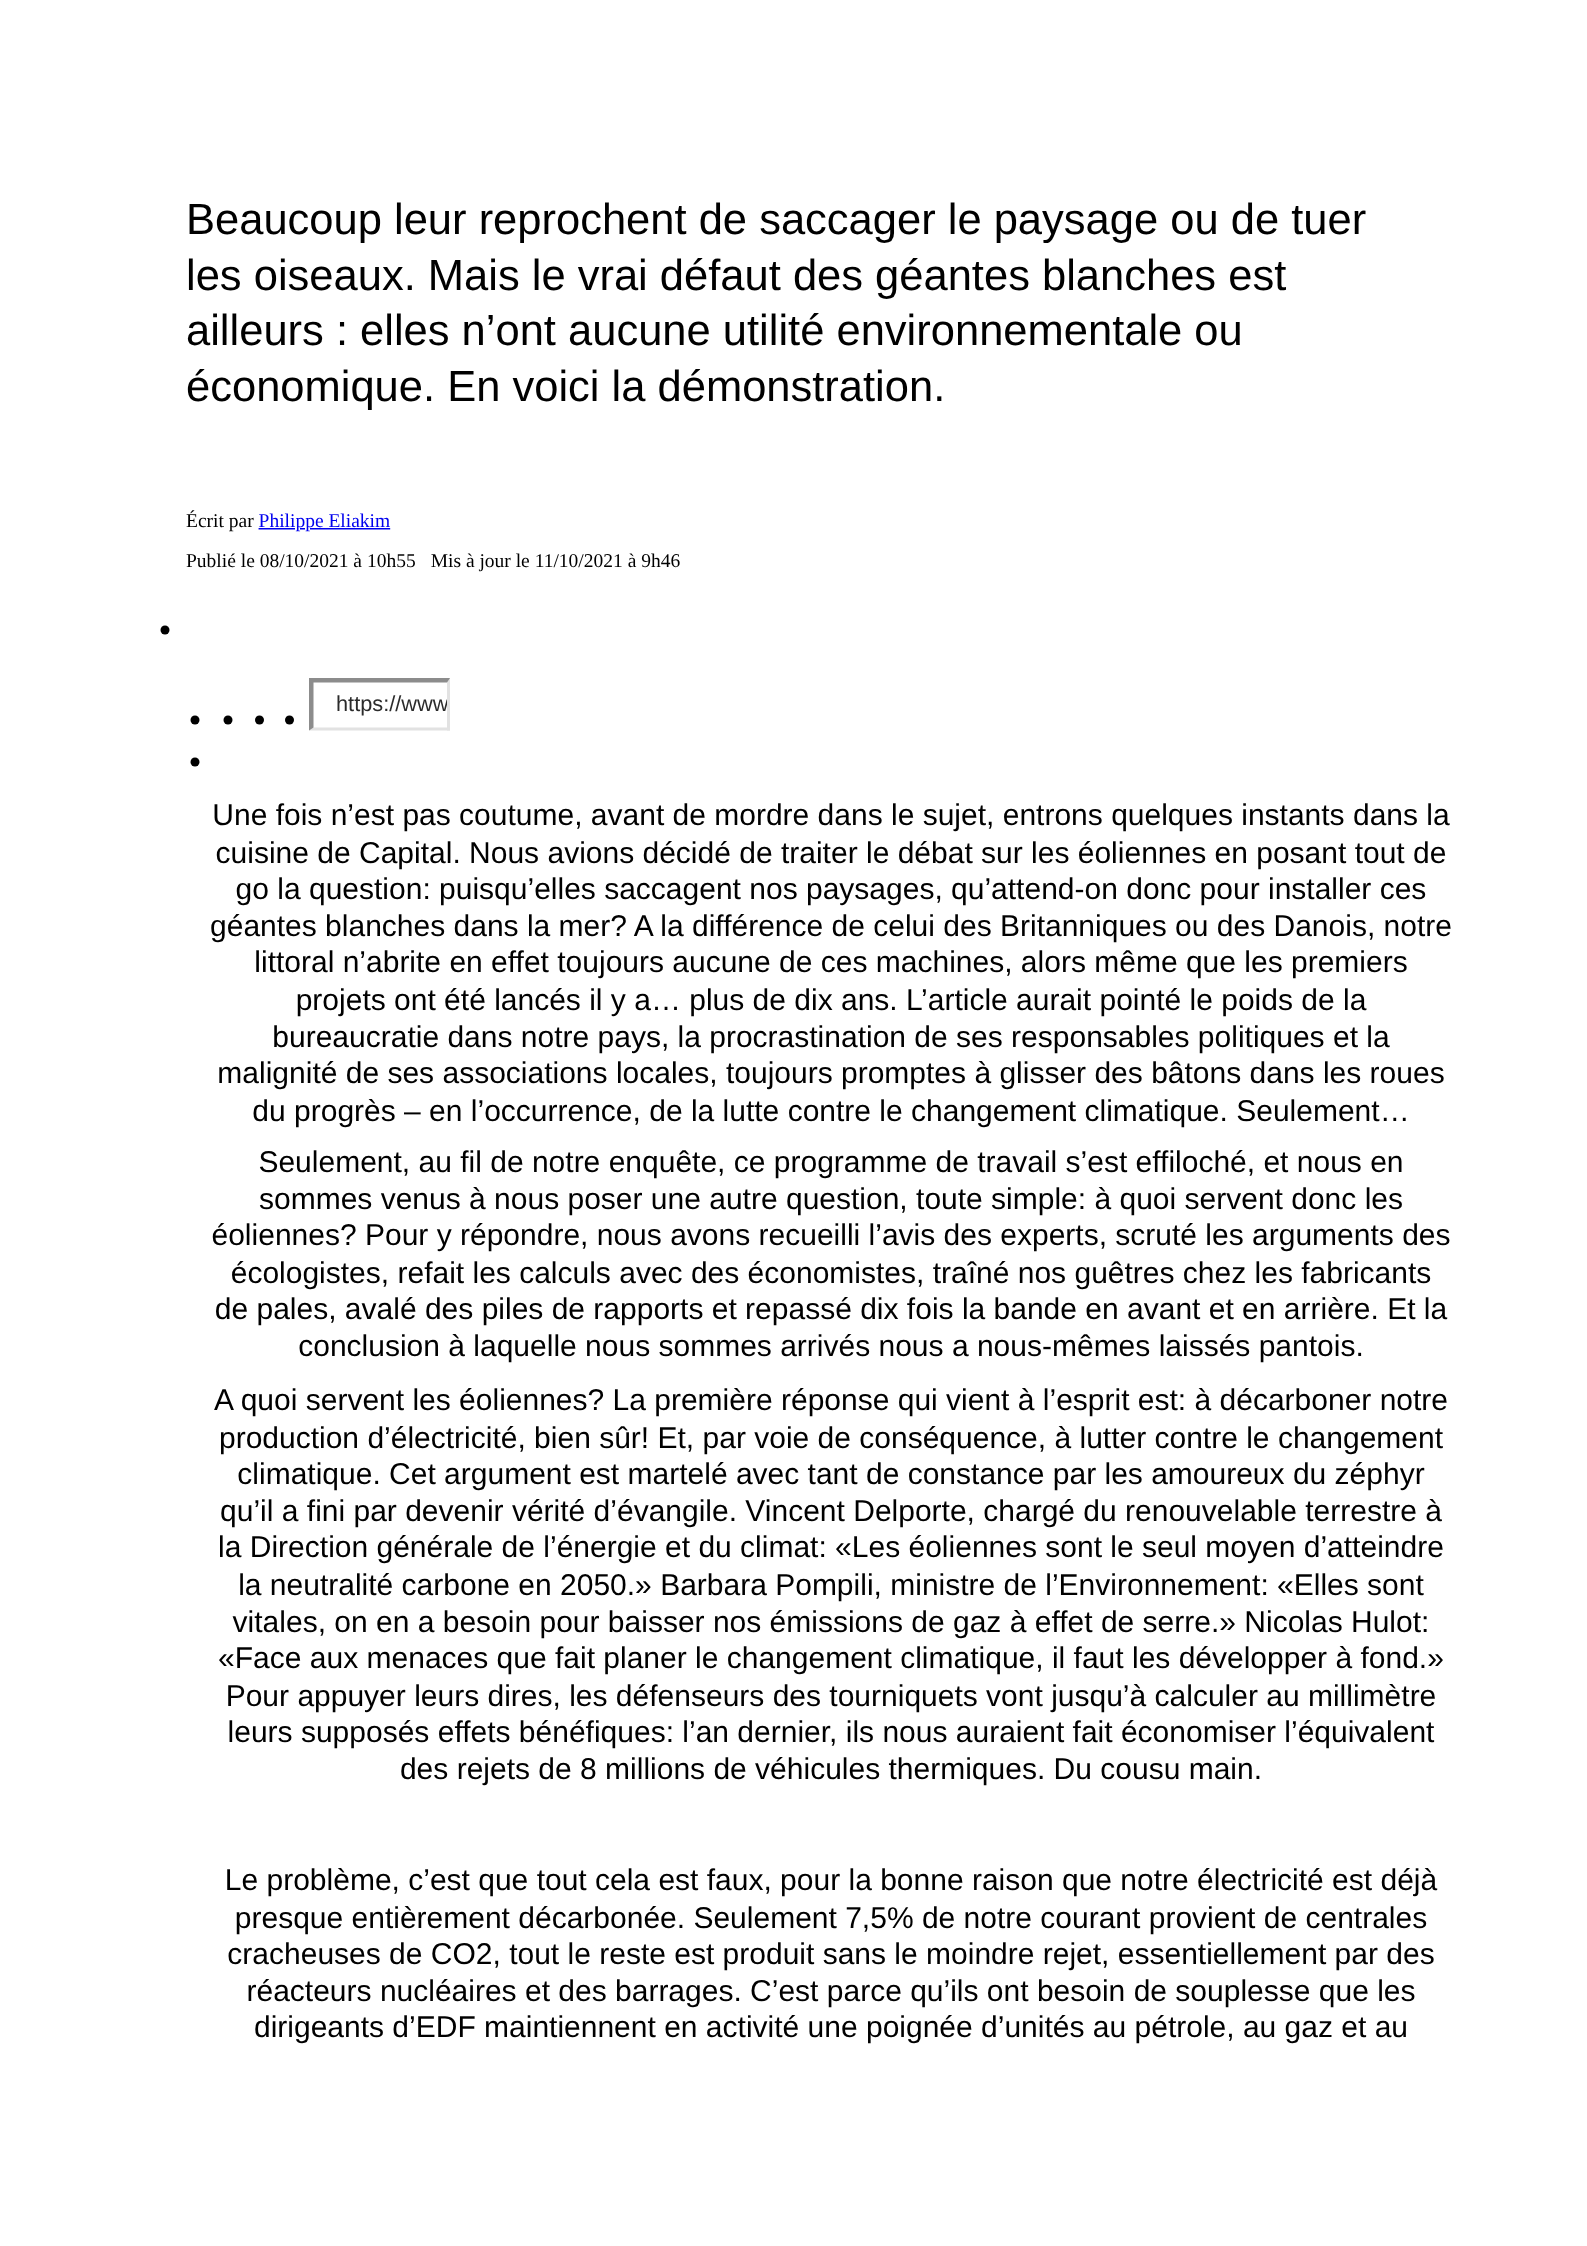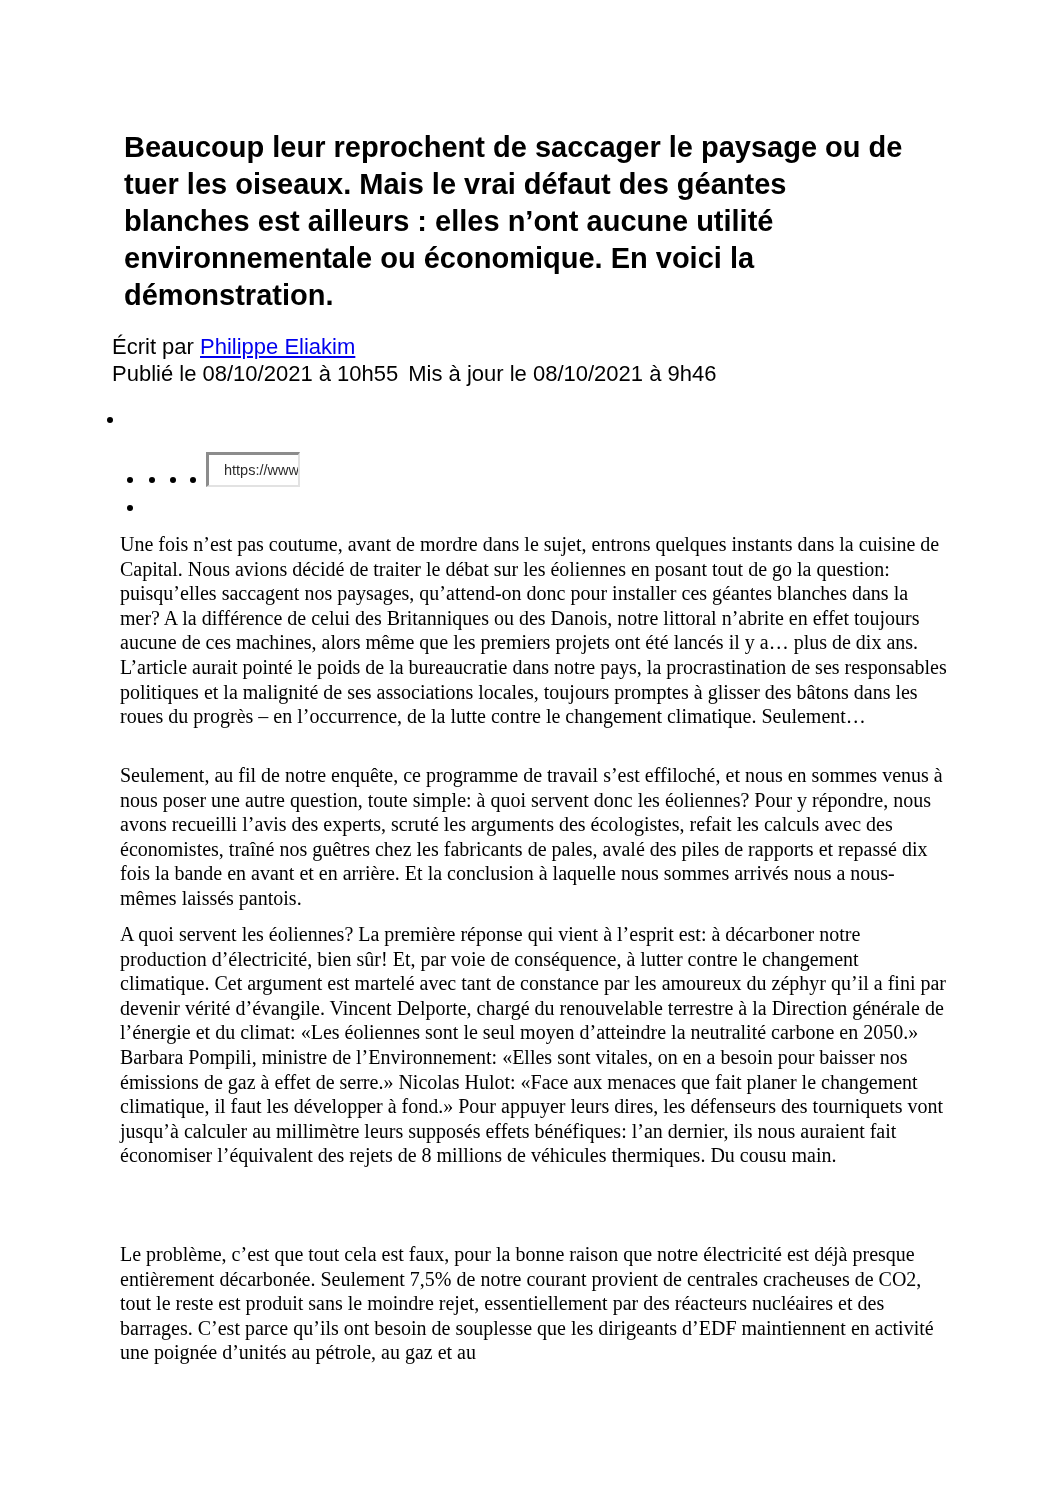--- a/index.html
+++ b/index.html
@@ -19,32 +19,32 @@
     background:#ffffff;
     overflow:hidden;
     color:var(--text);
   }
   .headline{
     position:absolute;
     left:124px;
     top:129px;
     width:795px;
     font-family:"Liberation Sans",sans-serif;
-    font-weight:bold;
+    font-weight:normal;
     font-size:29px;
     line-height:37px;
     color:var(--text);
   }
   .byline{
     position:absolute;
-    left:112px;
+    left:124px;
     top:334px;
     width:760px;
-    font-family:Liberation Sans, sans-serif;
-    font-size:22px;
+    font-family:Liberation Serif, serif;
+    font-size:13px;
     line-height:26.5px;
     color:var(--text);
   }
   .byline a{
     color:var(--link-blue);
     text-decoration:underline;
     cursor:pointer;
   }
   .dates span.updated{margin-left:10px;}
   .dot{
@@ -77,26 +77,27 @@
     top:495px;
     font-family:"Liberation Serif",serif;
     font-weight:bold;
     font-style:italic;
     font-size:20.5px;
     line-height:26px;
     color:var(--text);
   }
   .body-par{
     position:absolute;
-    left:120px;
+    left:140px;
     width:828px;
-    font-family:Liberation Serif, serif;
+    font-family:Liberation Sans, sans-serif;
     font-size:20px;
     line-height:24.6px;
     color:var(--text);
+    text-align:center;
   }
   .p1{top:532px;}
   .p2{top:763px;}
   .p3{top:922px;}
   .p4{top:1242px;}
   .video-link{
     position:absolute;
     left:124px;
     top:1198px;
     font-family:"Liberation Serif",serif;
@@ -112,21 +113,21 @@
 </style>
 </head>
 <body>
 
 <div class="page">
 
   <h1 class="headline">Beaucoup leur reprochent de saccager le paysage ou de tuer les oiseaux. Mais le vrai défaut des géantes blanches est ailleurs : elles n’ont aucune utilité environnementale ou économique. En voici la démonstration.</h1>
 
   <div class="byline">
     <div><span>Écrit par </span><a>Philippe Eliakim</a></div>
-    <div class="dates"><span>Publié le 08/10/2021 à 10h55</span><span class="updated">Mis à jour le 08/10/2021 à 9h46</span></div>
+    <div class="dates"><span>Publié le 08/10/2021 à 10h55</span><span class="updated">Mis à jour le 11/10/2021 à 9h46</span></div>
   </div>
 
   <span class="dot" style="left:107px;top:417px;"></span>
 
   <span class="dot" style="left:127px;top:477px;"></span>
   <span class="dot" style="left:149px;top:477px;"></span>
   <span class="dot" style="left:170px;top:477px;"></span>
   <span class="dot" style="left:190px;top:477px;"></span>
 
   <input class="url-input" type="text" value="https://www.c" style="">

